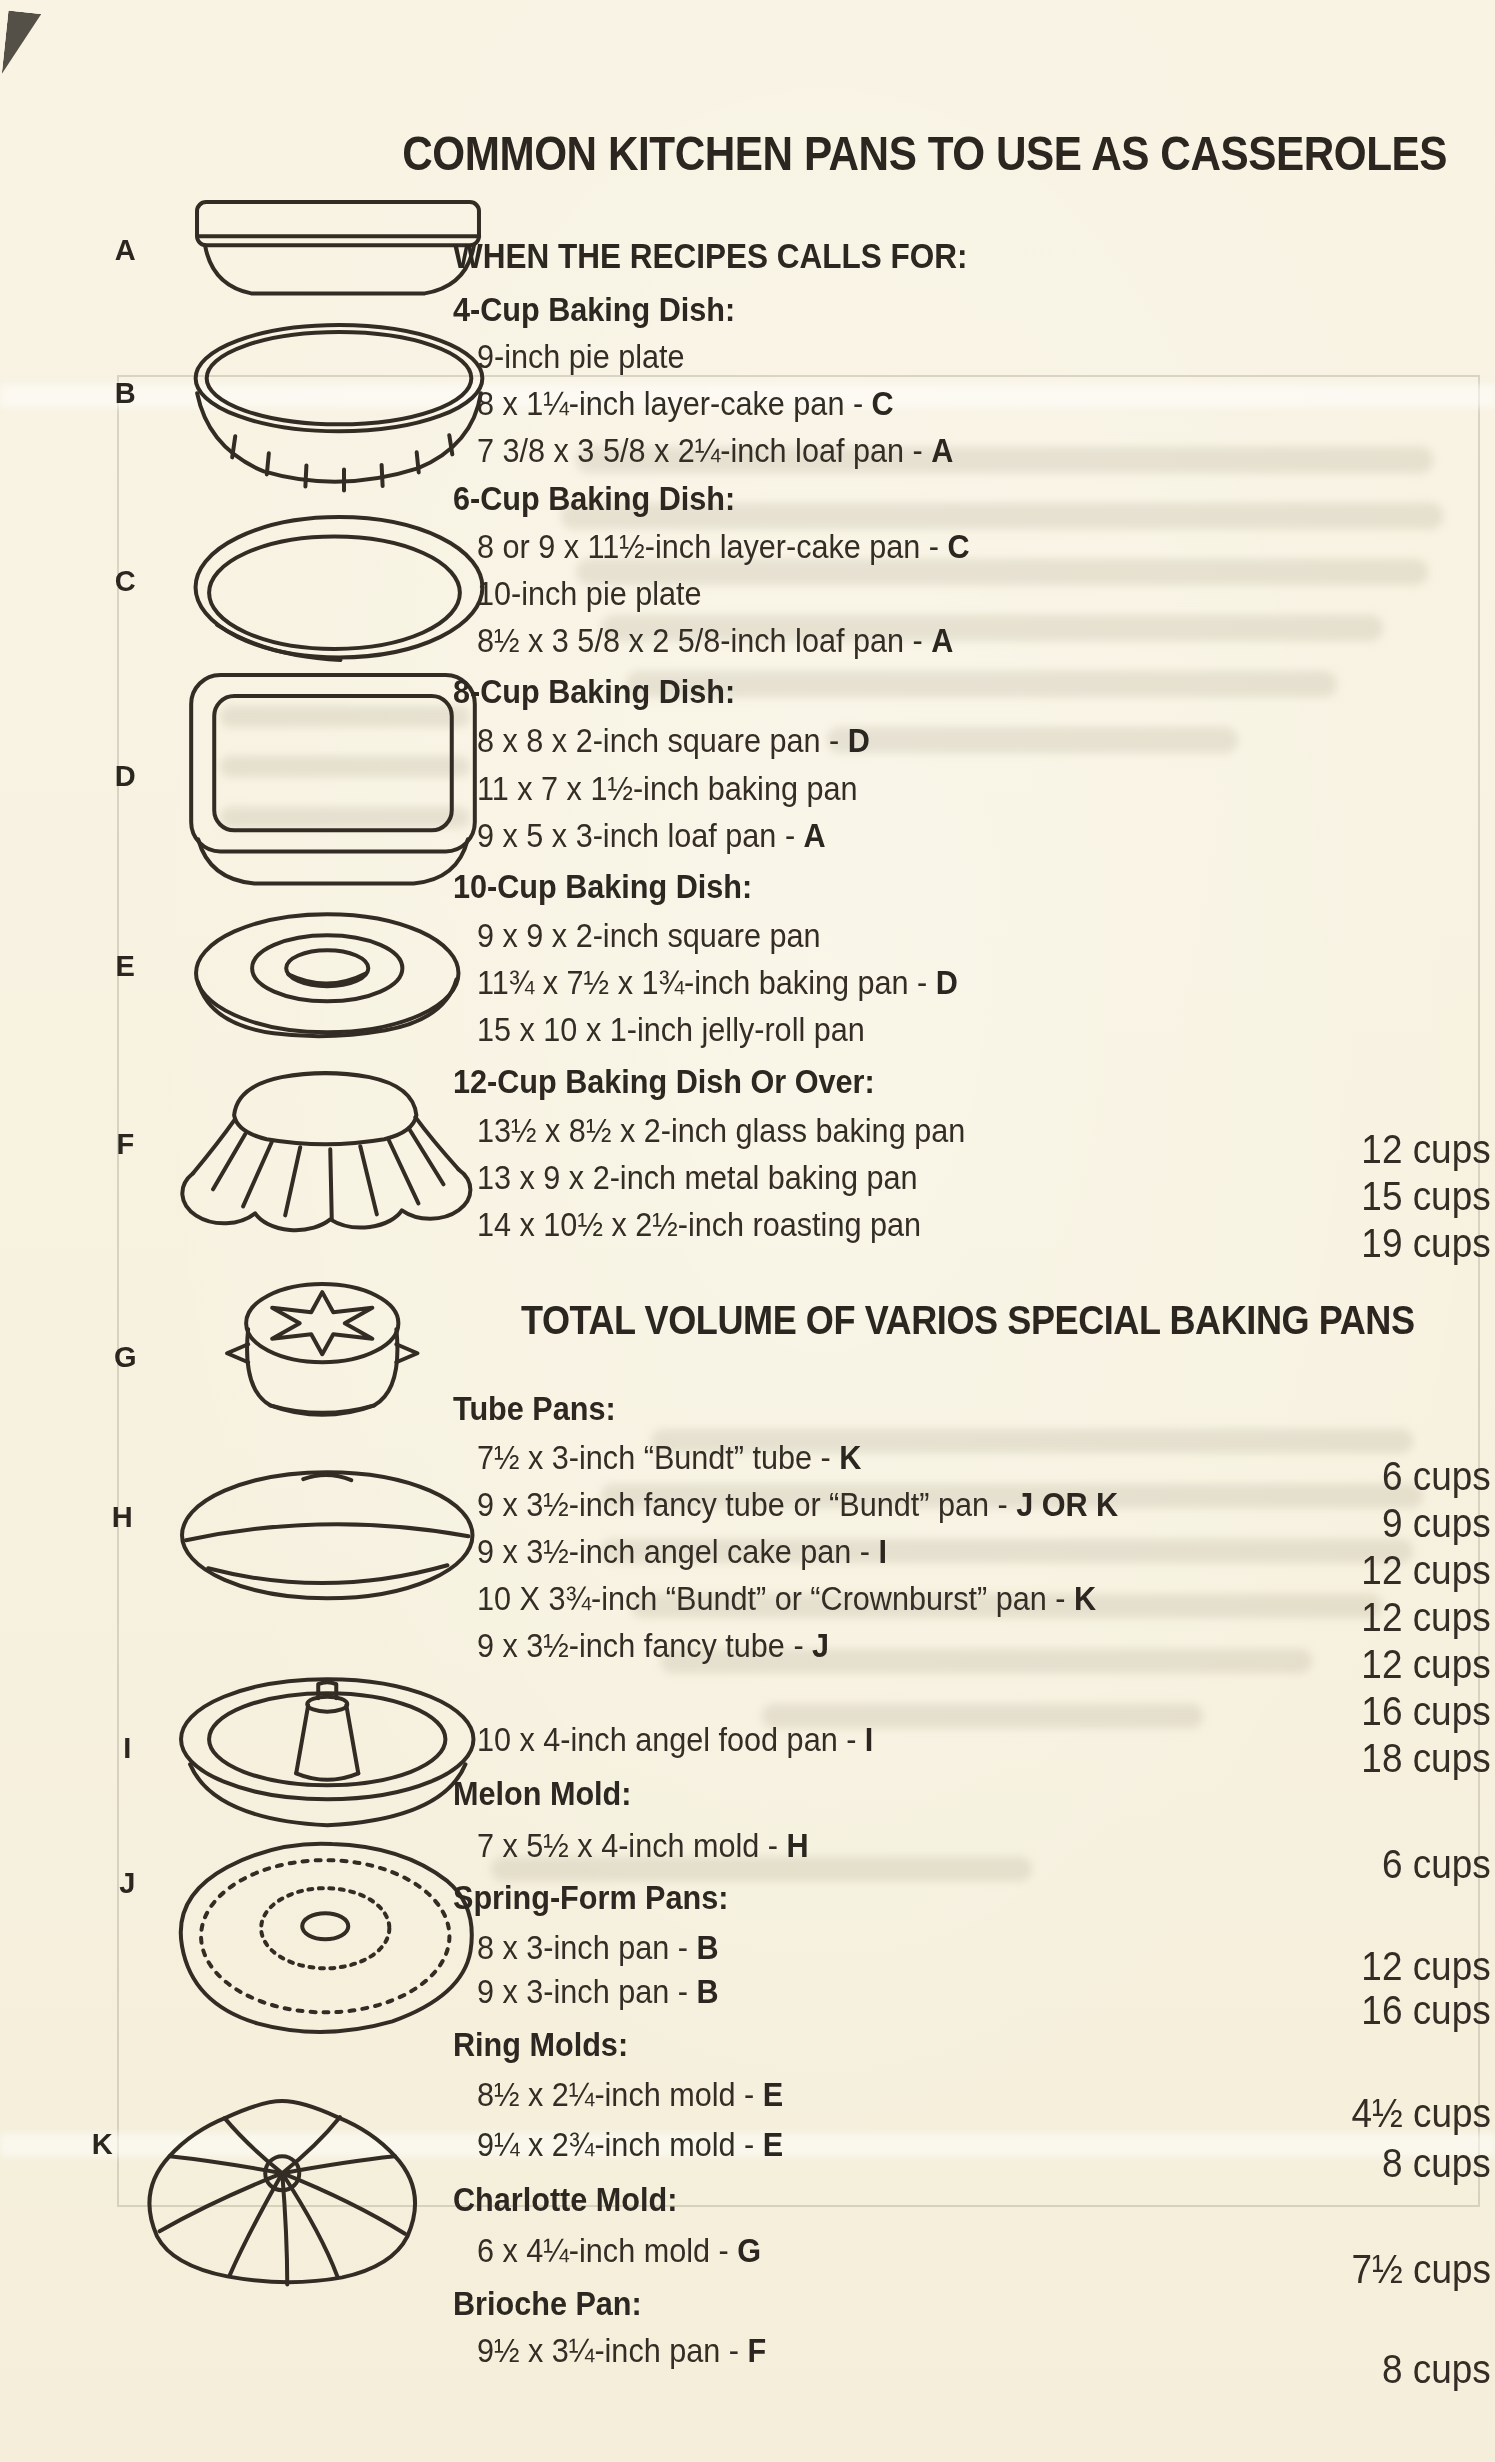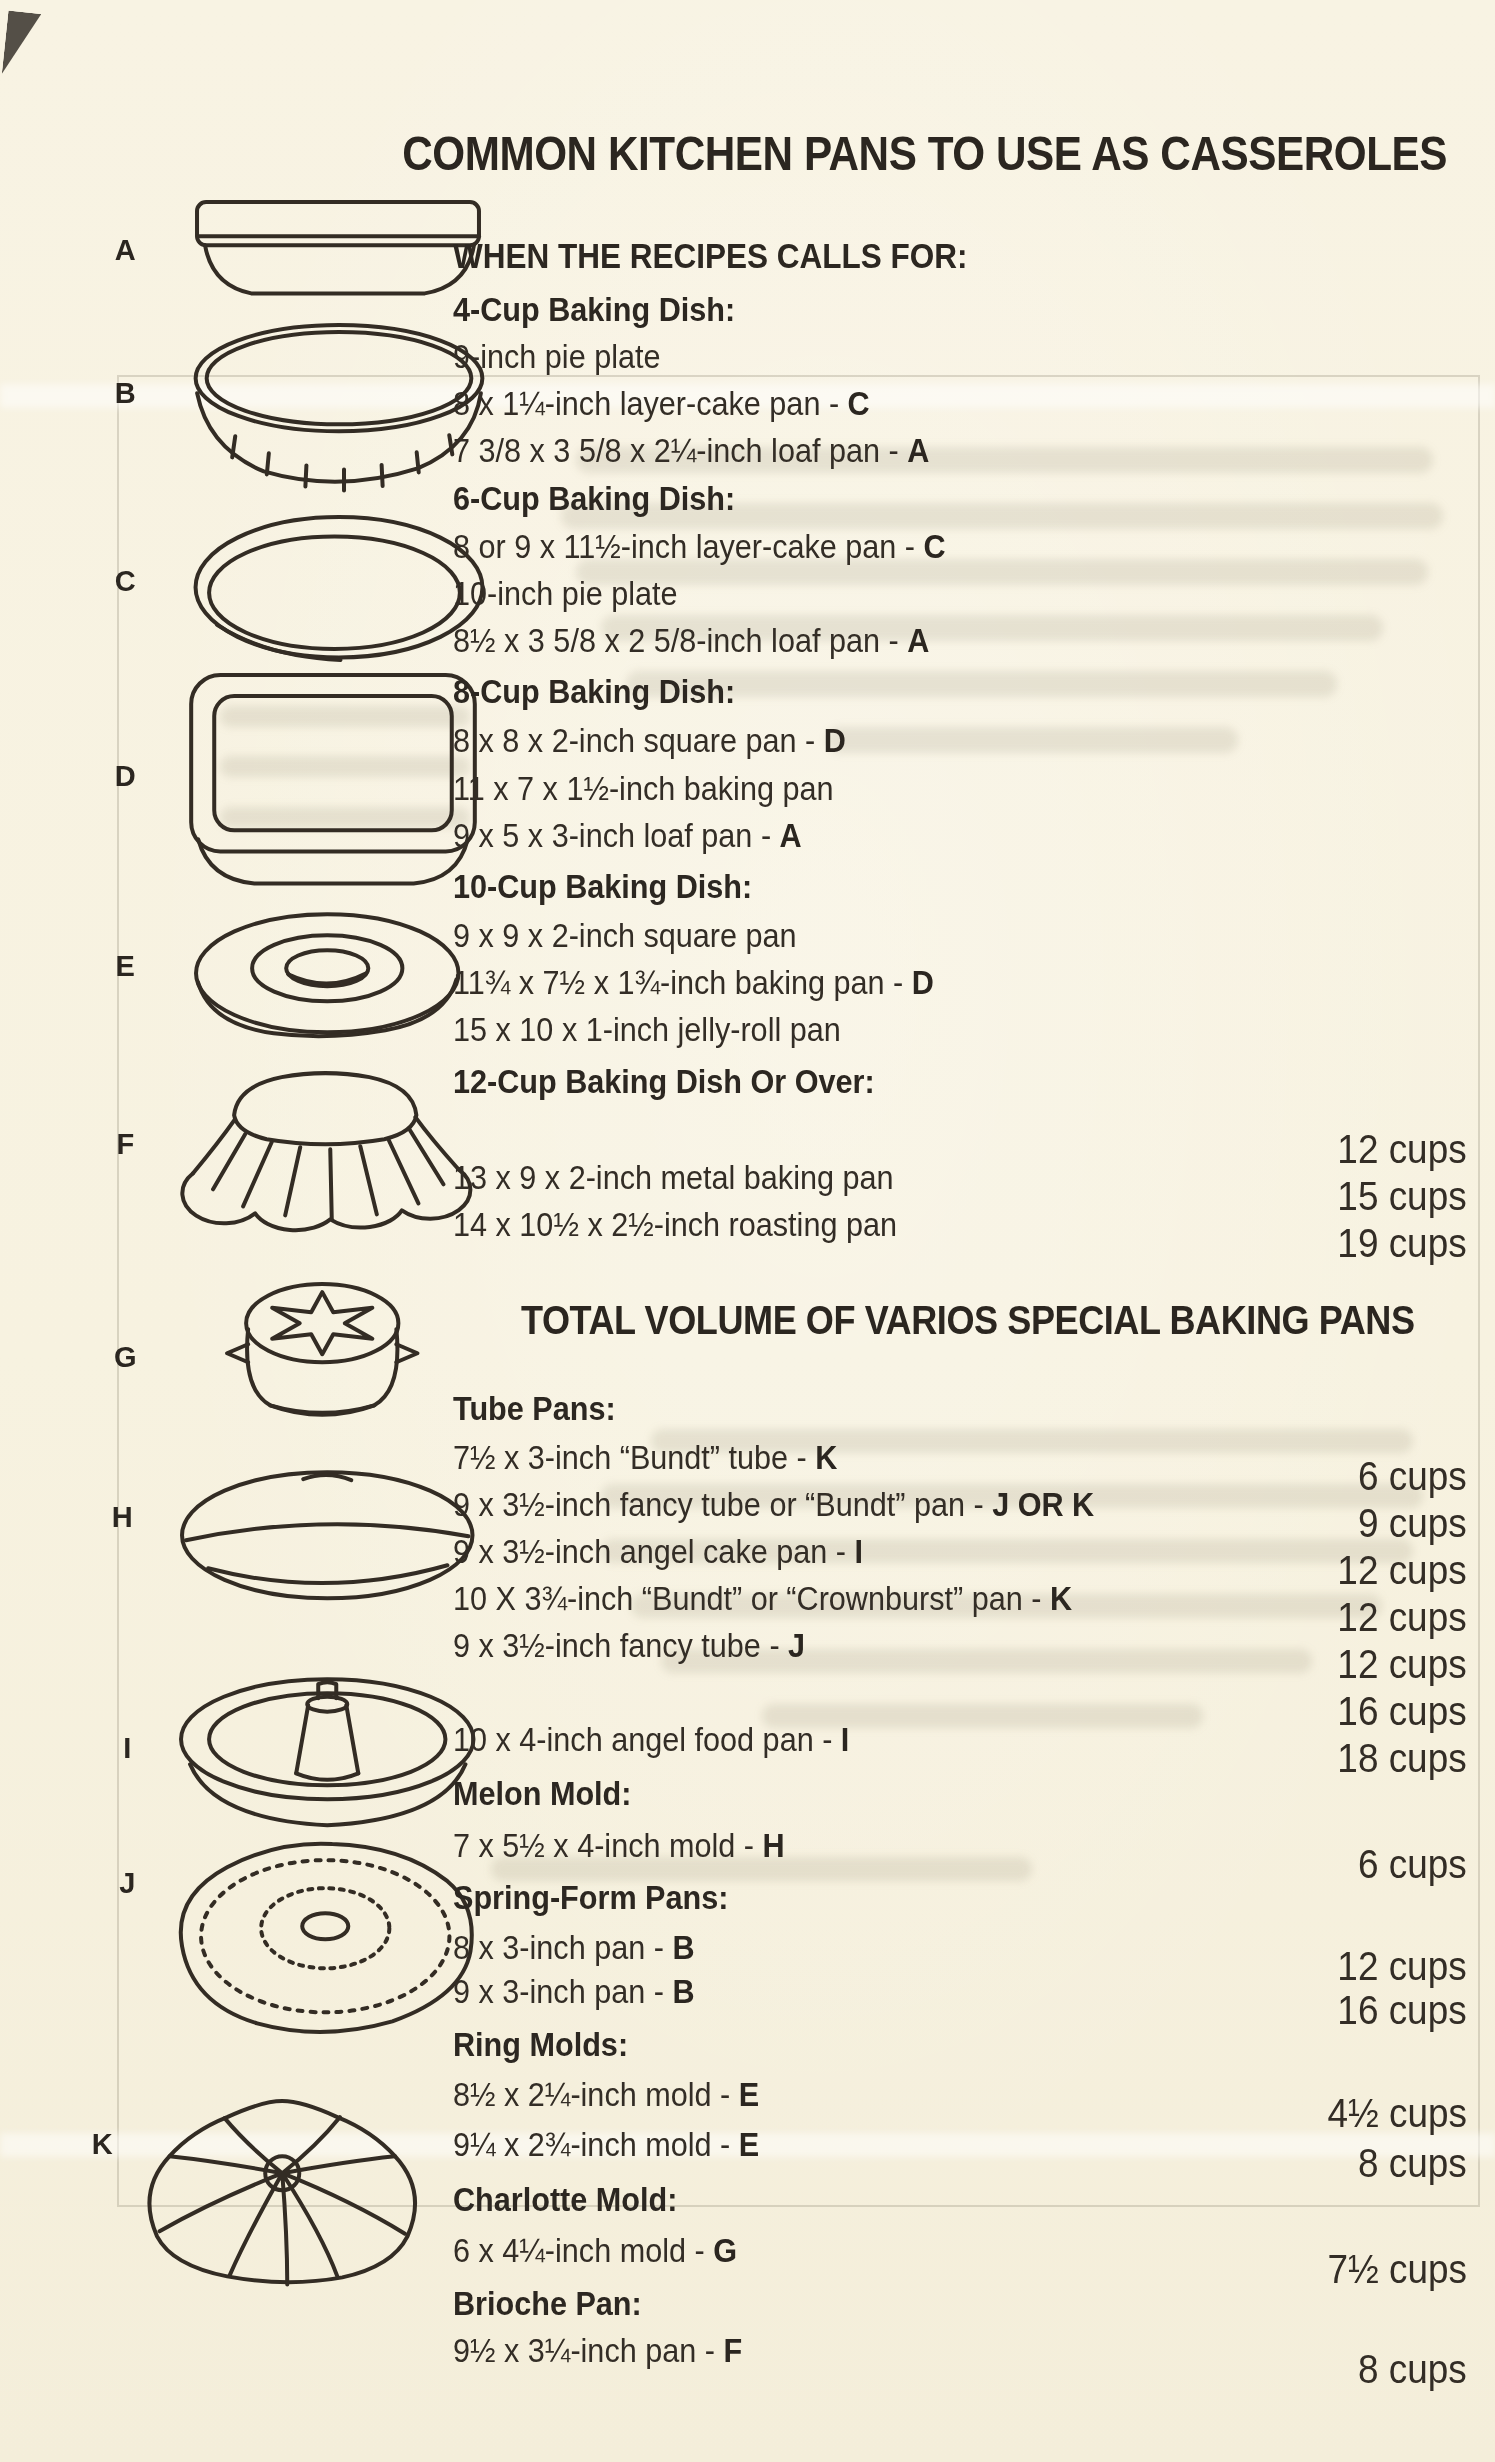--- a/index.html
+++ b/index.html
@@ -14,21 +14,21 @@
     color:#2f2a24;
   }
   .abs{position:absolute;}
   .cond{display:inline-block;transform:scaleX(.9);transform-origin:0 50%;white-space:nowrap;}
   .cond-c{display:inline-block;transform:scaleX(.88);transform-origin:50% 50%;white-space:nowrap;}
   .cond-r{display:inline-block;transform:scaleX(.9);transform-origin:100% 50%;white-space:nowrap;}
   .title{font-size:48px;font-weight:700;letter-spacing:-0.5px;color:#2b2620;text-align:center;}
   .sec-title{font-size:41px;font-weight:700;letter-spacing:-0.5px;color:#2b2620;text-align:right;}
   .heading{font-size:35px;font-weight:700;color:#2c2721;}
   .group-h{font-size:34px;font-weight:700;color:#2c2721;}
-  .item{font-size:34px;font-weight:400;color:#332d26;}
+  .item{font-size:34px;font-weight:400;color:#332d26;margin-left:24px;}
   .item b{font-weight:700;color:#2b2620;}
   .cups{font-size:41px;font-weight:400;color:#332d26;width:240px;left:1227px;text-align:right;}
   .letter{font-size:29px;font-weight:700;color:#2b2620;width:45px;text-align:center;letter-spacing:0.5px;}
   svg.pan{overflow:visible;}
   svg.pan *{stroke:#332c24;fill:none;stroke-width:8;stroke-linecap:round;stroke-linejoin:round;}
   .bleedbox{left:117px;top:375px;width:1359px;height:1828px;border:2px solid rgba(147,139,120,.30);}
   .band{left:0;width:1496px;height:24px;background:rgba(255,255,255,.5);filter:blur(3.5px);}
   .ghost{background:rgba(120,110,88,.14);filter:blur(4px);border-radius:14px;height:26px;}
   .corner{left:5px;top:12px;width:33px;height:64px;background:#2a251f;opacity:.8;
           clip-path:polygon(0 0,100% 0,0 100%);transform:rotate(6deg);}
@@ -170,20 +170,21 @@
   <div class="abs item" style="left:453px;top:721px"><span class="cond"><span>8 x 8 x 2-inch square pan - </span><b>D</b></span></div>
   <div class="abs item" style="left:453px;top:769px"><span class="cond"><span>11 x 7 x 1½-inch baking pan</span><b></b></span></div>
   <div class="abs item" style="left:453px;top:816px"><span class="cond"><span>9 x 5 x 3-inch loaf pan - </span><b>A</b></span></div>
 
   <div class="abs group-h" style="left:453px;top:867px"><span class="cond">10-Cup Baking Dish:</span></div>
   <div class="abs item" style="left:453px;top:916px"><span class="cond"><span>9 x 9 x 2-inch square pan</span><b></b></span></div>
   <div class="abs item" style="left:453px;top:963px"><span class="cond"><span>11¾ x 7½ x 1¾-inch baking pan - </span><b>D</b></span></div>
   <div class="abs item" style="left:453px;top:1010px"><span class="cond"><span>15 x 10 x 1-inch jelly-roll pan</span><b></b></span></div>
 
   <div class="abs group-h" style="left:453px;top:1062px"><span class="cond">12-Cup Baking Dish Or Over:</span></div>
+  <div class="abs item" style="left:453px;top:1111px"><span class="cond">13½ x 8½ x 2-inch glass baking pan</span></div>
   <div class="abs item cups" style="top:1126px"><span class="cond-r">12 cups</span></div>
   <div class="abs item" style="left:453px;top:1158px"><span class="cond">13 x 9 x 2-inch metal baking pan</span></div>
   <div class="abs item cups" style="top:1173px"><span class="cond-r">15 cups</span></div>
   <div class="abs item" style="left:453px;top:1205px"><span class="cond">14 x 10½ x 2½-inch roasting pan</span></div>
   <div class="abs item cups" style="top:1220px"><span class="cond-r">19 cups</span></div>
 
   <div class="abs sec-title" style="left:453px;top:1297px;width:1022px"><span class="cond-c">TOTAL VOLUME OF VARIOS SPECIAL BAKING PANS</span></div>
 
   <div class="abs group-h" style="left:453px;top:1389px"><span class="cond">Tube Pans:</span></div>
   <div class="abs item" style="left:453px;top:1438px"><span class="cond"><span>7½ x 3-inch “Bundt” tube - </span><b>K</b></span></div>

